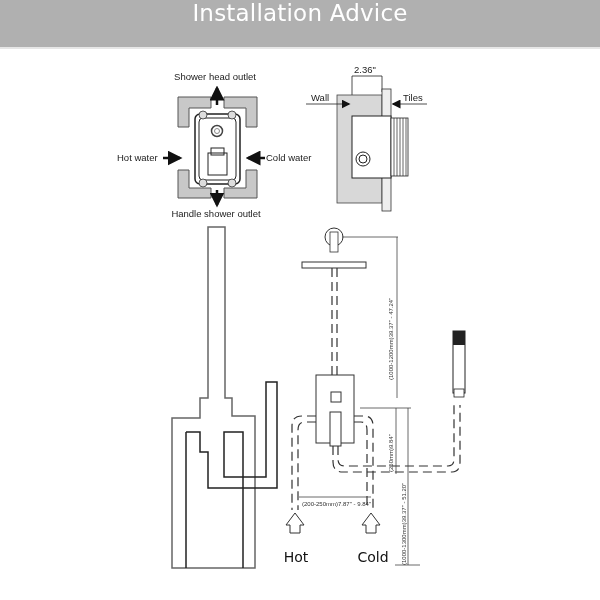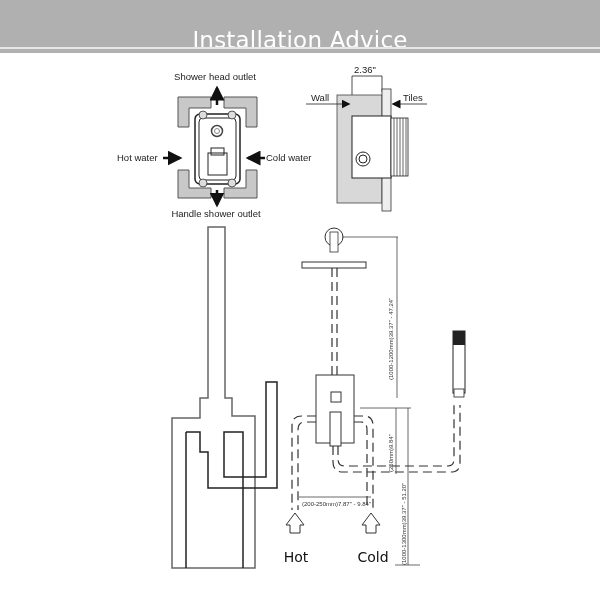--- a/index.html
+++ b/index.html
@@ -1,17 +1,17 @@
 <!DOCTYPE html>
 <html><head>
 <meta charset="utf-8">
 <style>
   html, body { margin: 0; padding: 0; background: #ffffff; }
   body { width: 600px; height: 600px; position: relative; overflow: hidden; font-family: "Liberation Sans", sans-serif; }
-  .header { position: absolute; left: 0; top: 0; width: 600px; height: 53px; background: #b0b0b0; display: flex; align-items: flex-end; justify-content: center; }
+  .header { position: absolute; left: 0; top: 0; width: 600px; height: 47px; background: #b0b0b0; display: flex; align-items: flex-start; justify-content: center; }
   .header-title { color: #ffffff; font-family: "DejaVu Sans", sans-serif; font-size: 23px; letter-spacing: 0.2px; }
   .header-line { position: absolute; left: 0; top: 47px; width: 600px; height: 2px; background: #e6e6e6; }
   svg.diagram { position: absolute; left: 0; top: 0; }
   .lbl { font-family: "Liberation Sans", sans-serif; font-size: 9.5px; fill: #222; }
   .lbl-sm { font-family: "Liberation Sans", sans-serif; font-size: 6px; fill: #333; }
   .lbl-big { font-family: "DejaVu Sans", sans-serif; font-size: 14px; fill: #111; }
 </style>
 </head>
 <body>
 

